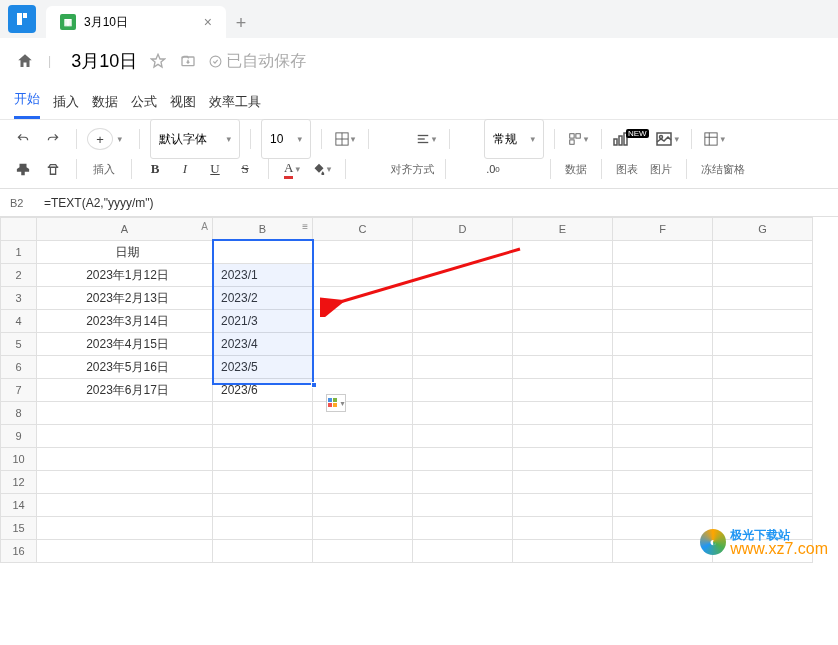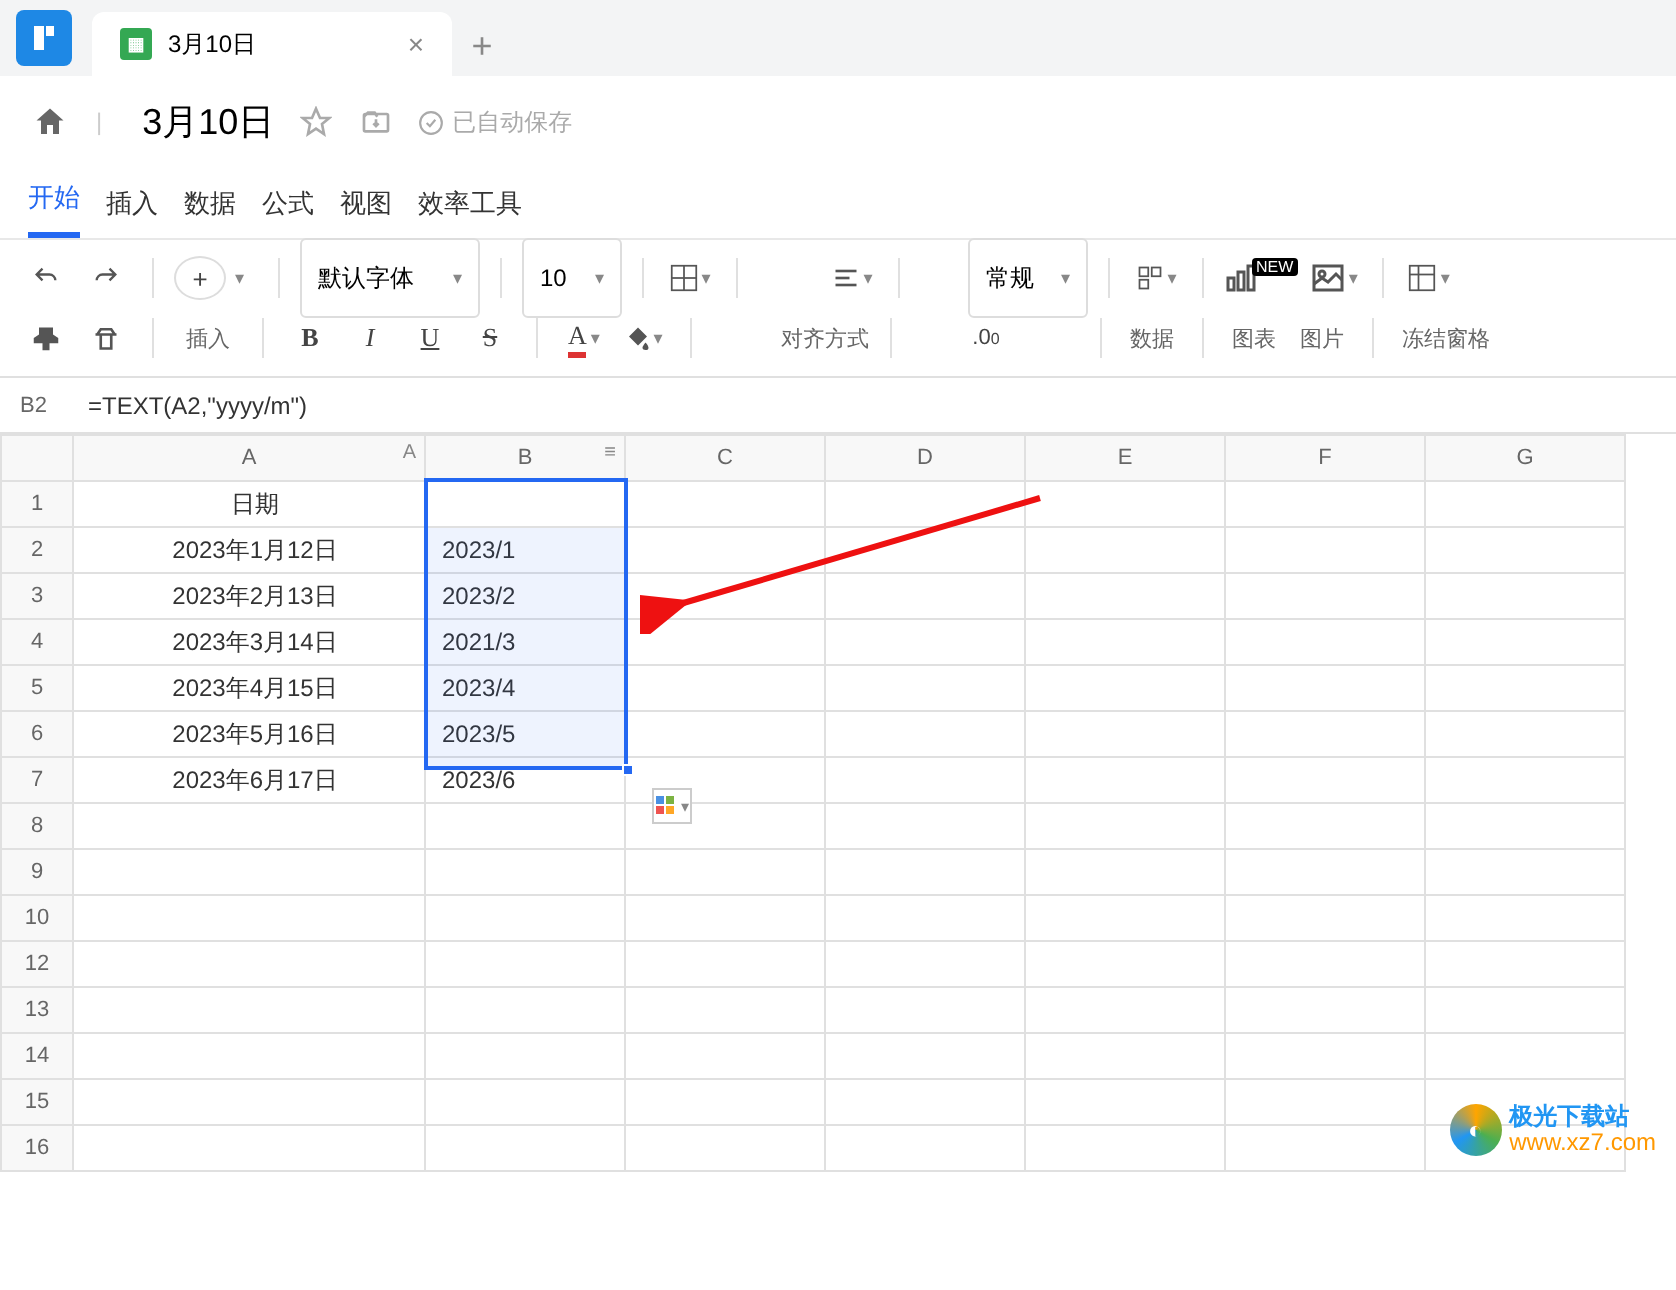--- a/index.html
+++ b/index.html
@@ -11,21 +11,21 @@
     .tab { background: #fff; height: 32px; padding: 0 14px; border-radius: 6px 6px 0 0; display: flex; align-items: center; gap: 8px; min-width: 180px; }
     .sheet-icon { width: 16px; height: 16px; background: #34a853; border-radius: 2px; display:flex; align-items:center; justify-content:center; color:#fff; font-size:9px; font-weight:bold;}
     .tab-close { margin-left: auto; color: #888; cursor: pointer; font-size: 14px;}
     .tab-add { width: 30px; height: 30px; display:flex; align-items:center; justify-content:center; color:#888; font-size:18px; cursor:pointer;}
     
     
     .doc-header { height: 46px; display: flex; align-items: center; padding: 0 14px; gap: 12px; }
     .home-icon { width: 22px; height: 22px; color:#555; display:flex; align-items:center; justify-content:center;}
     .doc-title { font-size: 18px; font-weight: 500; margin-left: 8px; }
     .star-icon, .folder-icon { width: 18px; height: 18px; color:#aaa; display:flex; align-items:center; justify-content:center;}
-    .autosave { color: #aaa; font-size: 12px; display:flex; align-items:center; gap:4px;}
+    .autosave { color: #aaa; font-size: 16px; display:flex; align-items:center; gap:4px;}
     
     
     .menubar { height: 36px; display: flex; align-items: center; padding: 0 14px; gap: 13px; font-size: 13px; border-bottom: 1px solid #e8e8e8; }
     .menu-item { cursor: pointer; padding: 6px 0; color: #333;}
     .menu-item.active { color: #2468f2; border-bottom: 3px solid #2468f2; padding-bottom: 8px;}
     
     
     .toolbar { padding: 6px 10px; display: flex; flex-direction: column; gap: 4px; border-bottom: 1px solid #e0e0e0;}
     .tool-row { display: flex; align-items: center; gap: 4px; height: 26px;}
     .tool-btn { min-width: 26px; height: 24px; display: flex; align-items: center; justify-content: center; cursor: pointer; border-radius: 3px; color:#444; font-size:13px;}
@@ -66,21 +66,21 @@
     .paste-opts { position:absolute; width:20px; height:18px; background:#fff; border:1px solid #ccc; display:flex; align-items:center; justify-content:center; z-index:7;}
     
     
     .arrow-svg { position:absolute; z-index:10; pointer-events:none;}
     
     
     .watermark { position:absolute; right:10px; bottom:8px; font-size:12px; z-index:20; display:flex; align-items:center; gap:4px;}
     .wm-logo { width:26px; height:26px; border-radius:50%; background:conic-gradient(#ffa500,#4caf50,#2196f3,#ffa500); display:flex; align-items:center; justify-content:center; color:#fff; font-weight:bold;}
     .wm-text { display:flex; flex-direction:column; line-height:13px;}
     .wm-cn { color:#2196f3; font-weight:bold;}
-    .wm-url { color:#ff9800; font-size:12px;text-align:center;}
+    .wm-url { color:#ff9800; font-size:16px;text-align:center;}
   </style>
 </head>
 <body>
 
 <div class="titlebar">
   <div class="app-logo">
     <svg width="16" height="16" viewBox="0 0 16 16">
         <path d="M3 2 L8 2 L8 14 L3 14 Z M9 2 L13 2 L13 7 L9 7 Z" fill="#fff"></path>
       </svg>
   </div>
@@ -387,30 +387,20 @@
           <th class="rowhead">12</th>
           <td class="data"></td>
           <td class="data"></td>
           <td class="data"></td>
           <td class="data"></td>
           <td class="data"></td>
           <td class="data"></td>
           <td class="data"></td>
         </tr>
         <tr>
-          <th class="rowhead">13</th>
-          <td class="data"></td>
-          <td class="data"></td>
-          <td class="data"></td>
-          <td class="data"></td>
-          <td class="data"></td>
-          <td class="data"></td>
-          <td class="data"></td>
-        </tr>
-        <tr>
           <th class="rowhead">14</th>
           <td class="data"></td>
           <td class="data"></td>
           <td class="data"></td>
           <td class="data"></td>
           <td class="data"></td>
           <td class="data"></td>
           <td class="data"></td>
         </tr>
         <tr>

